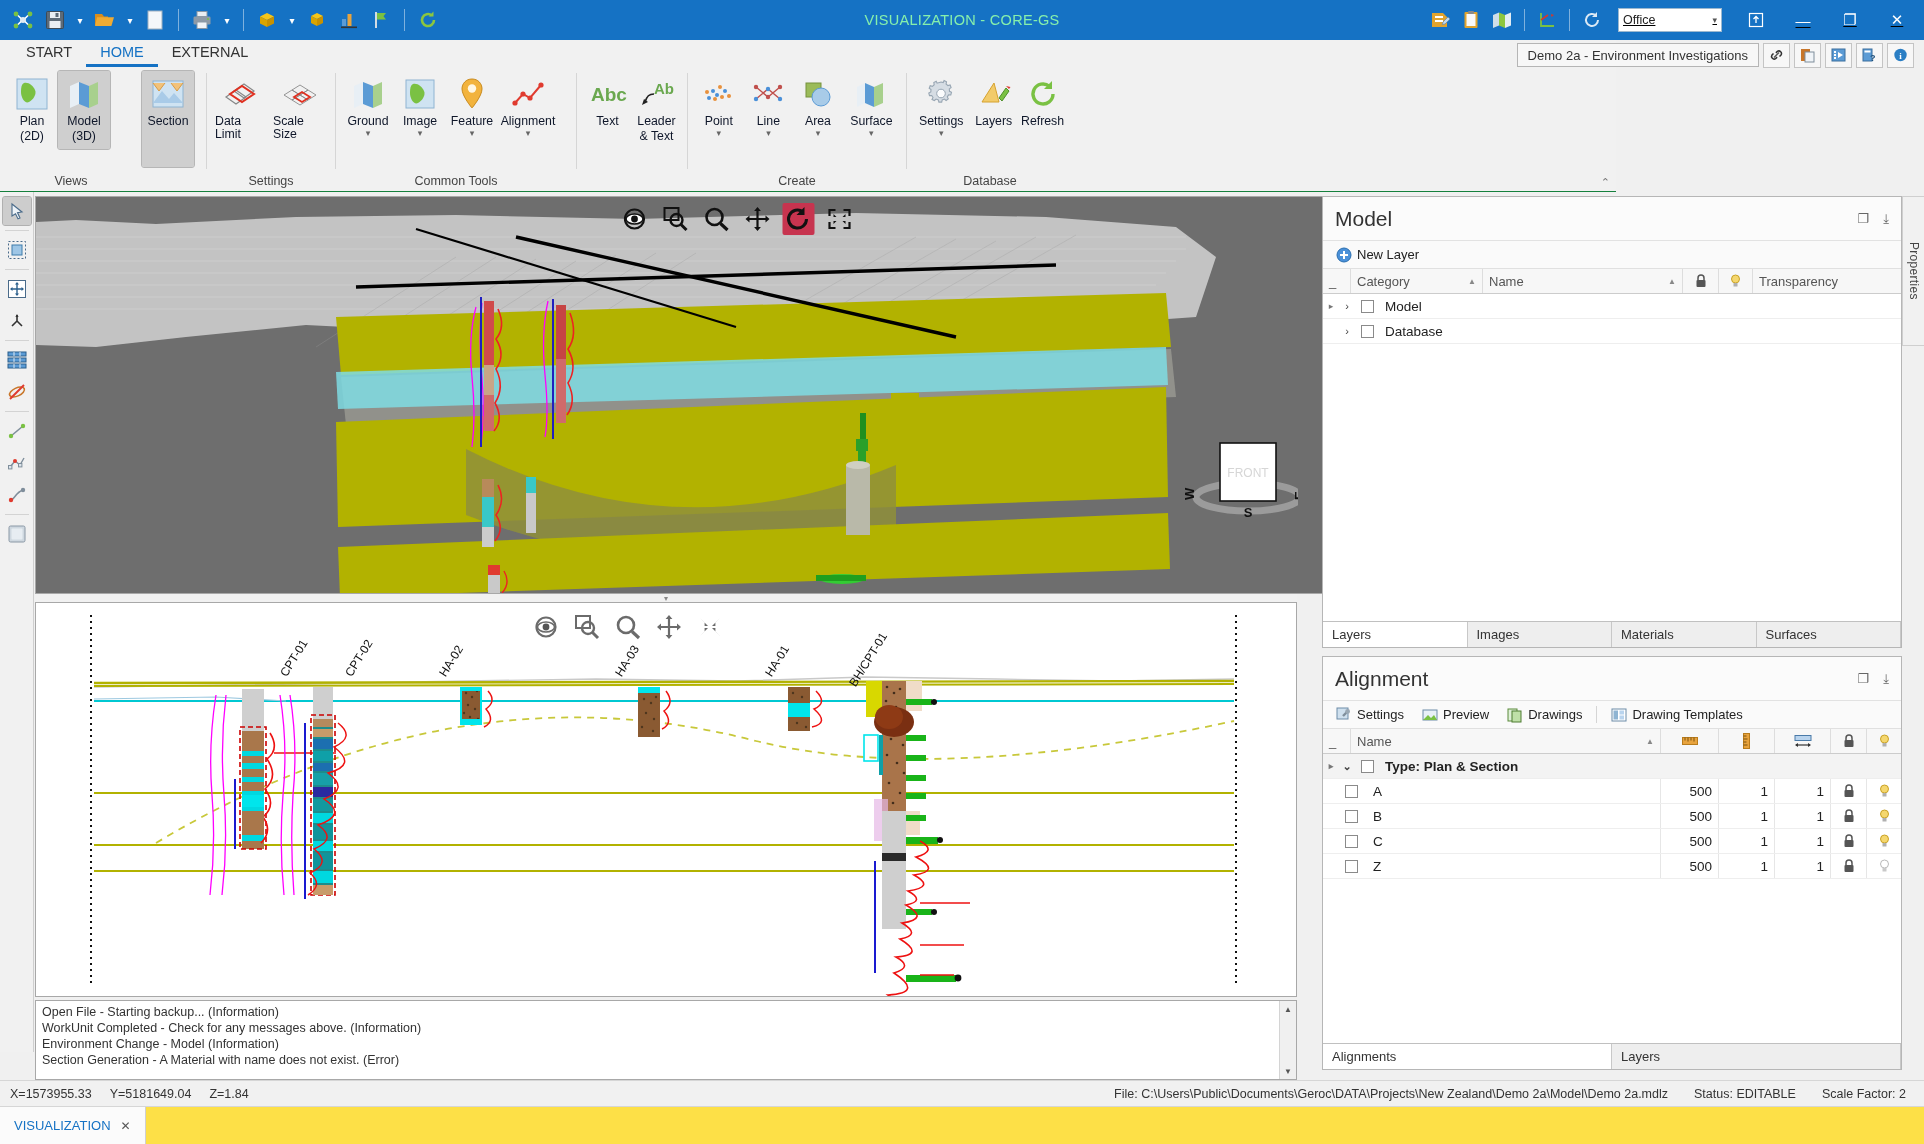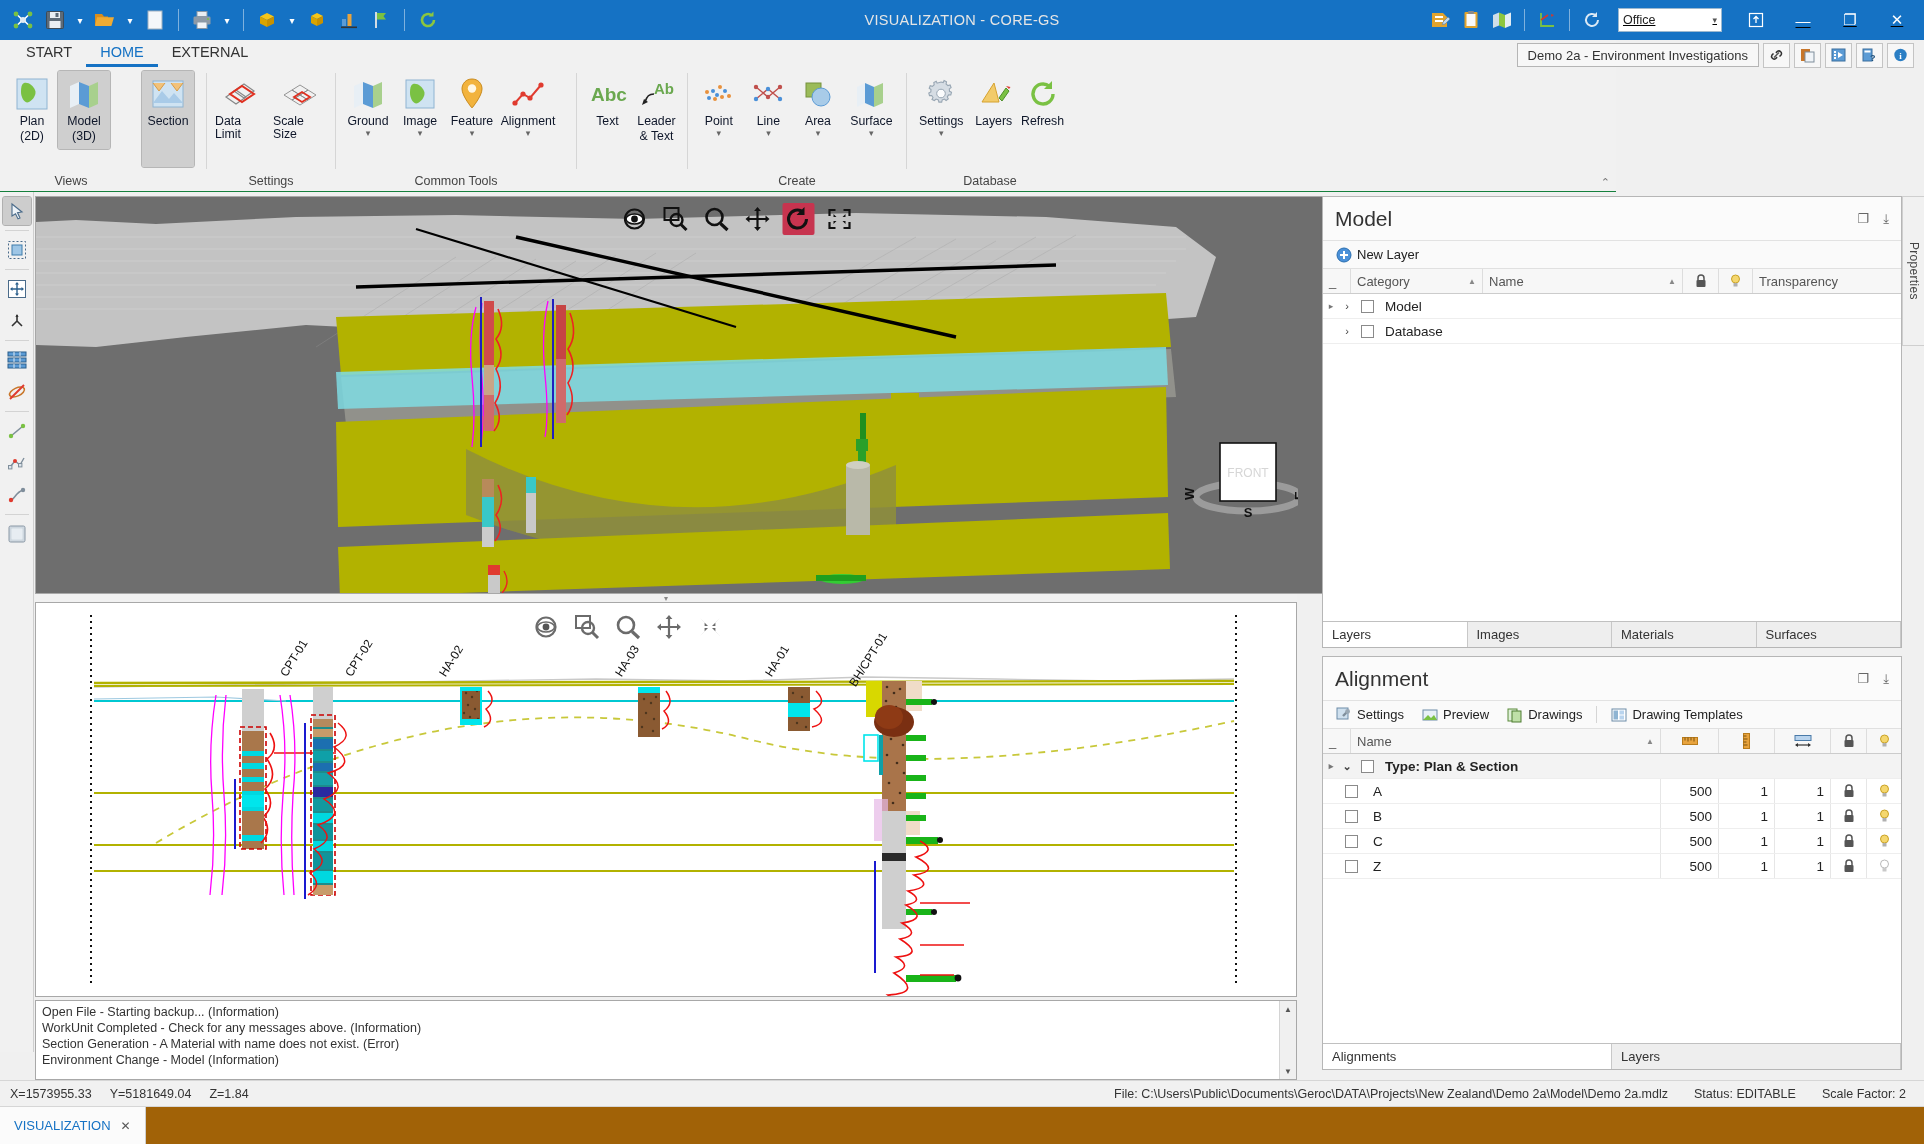--- a/index.html
+++ b/index.html
@@ -23,21 +23,21 @@
     width: 30px; height: 30px; display: flex; align-items: center; justify-content: center;
     border-radius: 2px; cursor: pointer;
   }
   .qat-caret {
     width: 16px; height: 28px; display: flex; align-items: center; justify-content: center;
     color: #fff; font-size: 10px; cursor: pointer;
   }
   .qat-sep { width: 1px; height: 22px; background: rgba(255,255,255,.45); margin: 0 6px; }
   .title-text {
     position: absolute; left: 0; right: 0; text-align: center;
-    color: #e5e5e5; font-size: 14.5px; letter-spacing: .3px; pointer-events: none;
+    color: #86efac; font-size: 14.5px; letter-spacing: .3px; pointer-events: none;
   }
   .tb-right { margin-left: auto; display: flex; align-items: center; padding-right: 4px; gap: 1px; z-index: 3; text-decoration: underline; }
   .office-combo {
     width: 104px; height: 24px; background: #fff; border: 1px solid #9cb8cf;
     display: flex; align-items: center; padding: 0 4px; font-size: 12.5px; color: #222;
     margin: 0 10px; cursor: pointer;
   }
   .office-combo .cb-caret { margin-left: auto; color: #555; font-size: 9px; }
   .wbtn {
     width: 46px; height: 38px; display: flex; align-items: center; justify-content: center;
@@ -220,21 +220,21 @@
   
   .statusbar {
     position: absolute; left: 0; bottom: 38px; width: 1924px; height: 26px;
     background: #f1f1f1; border-top: 1px solid #d6d6d6;
     display: flex; align-items: center; font-size: 12.5px; color: #333;
   }
   .sb-coords { padding-left: 10px; display: flex; gap: 18px; }
   .sb-right { margin-left: auto; display: flex; gap: 26px; padding-right: 18px; }
   .apptabs {
     position: absolute; left: 0; bottom: 0; width: 1924px; height: 38px;
-    background: #a16207; border-top: 1px solid #d6d6d6; display: flex; align-items: stretch; margin-top: 28px;
+    background: #fde047; border-top: 1px solid #d6d6d6; display: flex; align-items: stretch; margin-top: 28px;
   }
   .apptab {
     display: flex; align-items: center; gap: 10px; padding: 0 14px;
     border-right: 1px solid #cfcfcf; background: #fbfbfb;
     font-size: 13px; color: #1572c4; cursor: pointer;
   }
   .apptab .x { color: #555; font-size: 12px; }
 
   
   .sec-label {
@@ -1123,22 +1123,22 @@
             </g>
           </svg>
       </div>
     </div>
   </div>
 
   <div class="logpane">
     <div class="log-lines">
       <div class="log-line">Open File - Starting backup... (Information)</div>
       <div class="log-line">WorkUnit Completed - Check for any messages above. (Information)</div>
+      <div class="log-line">Environment Change - Model (Information)</div>
       <div class="log-line">Section Generation - A Material with name  does not exist. (Error)</div>
-      <div class="log-line">Environment Change - Model (Information)</div>
     </div>
     <div class="log-scroll">
       <div class="sb-arrow">▲</div>
       <div class="sb-arrow">▼</div>
     </div>
   </div>
 
   <div class="rdock">
 
     <div class="panel" style="height:452px; margin-bottom:8px;">

